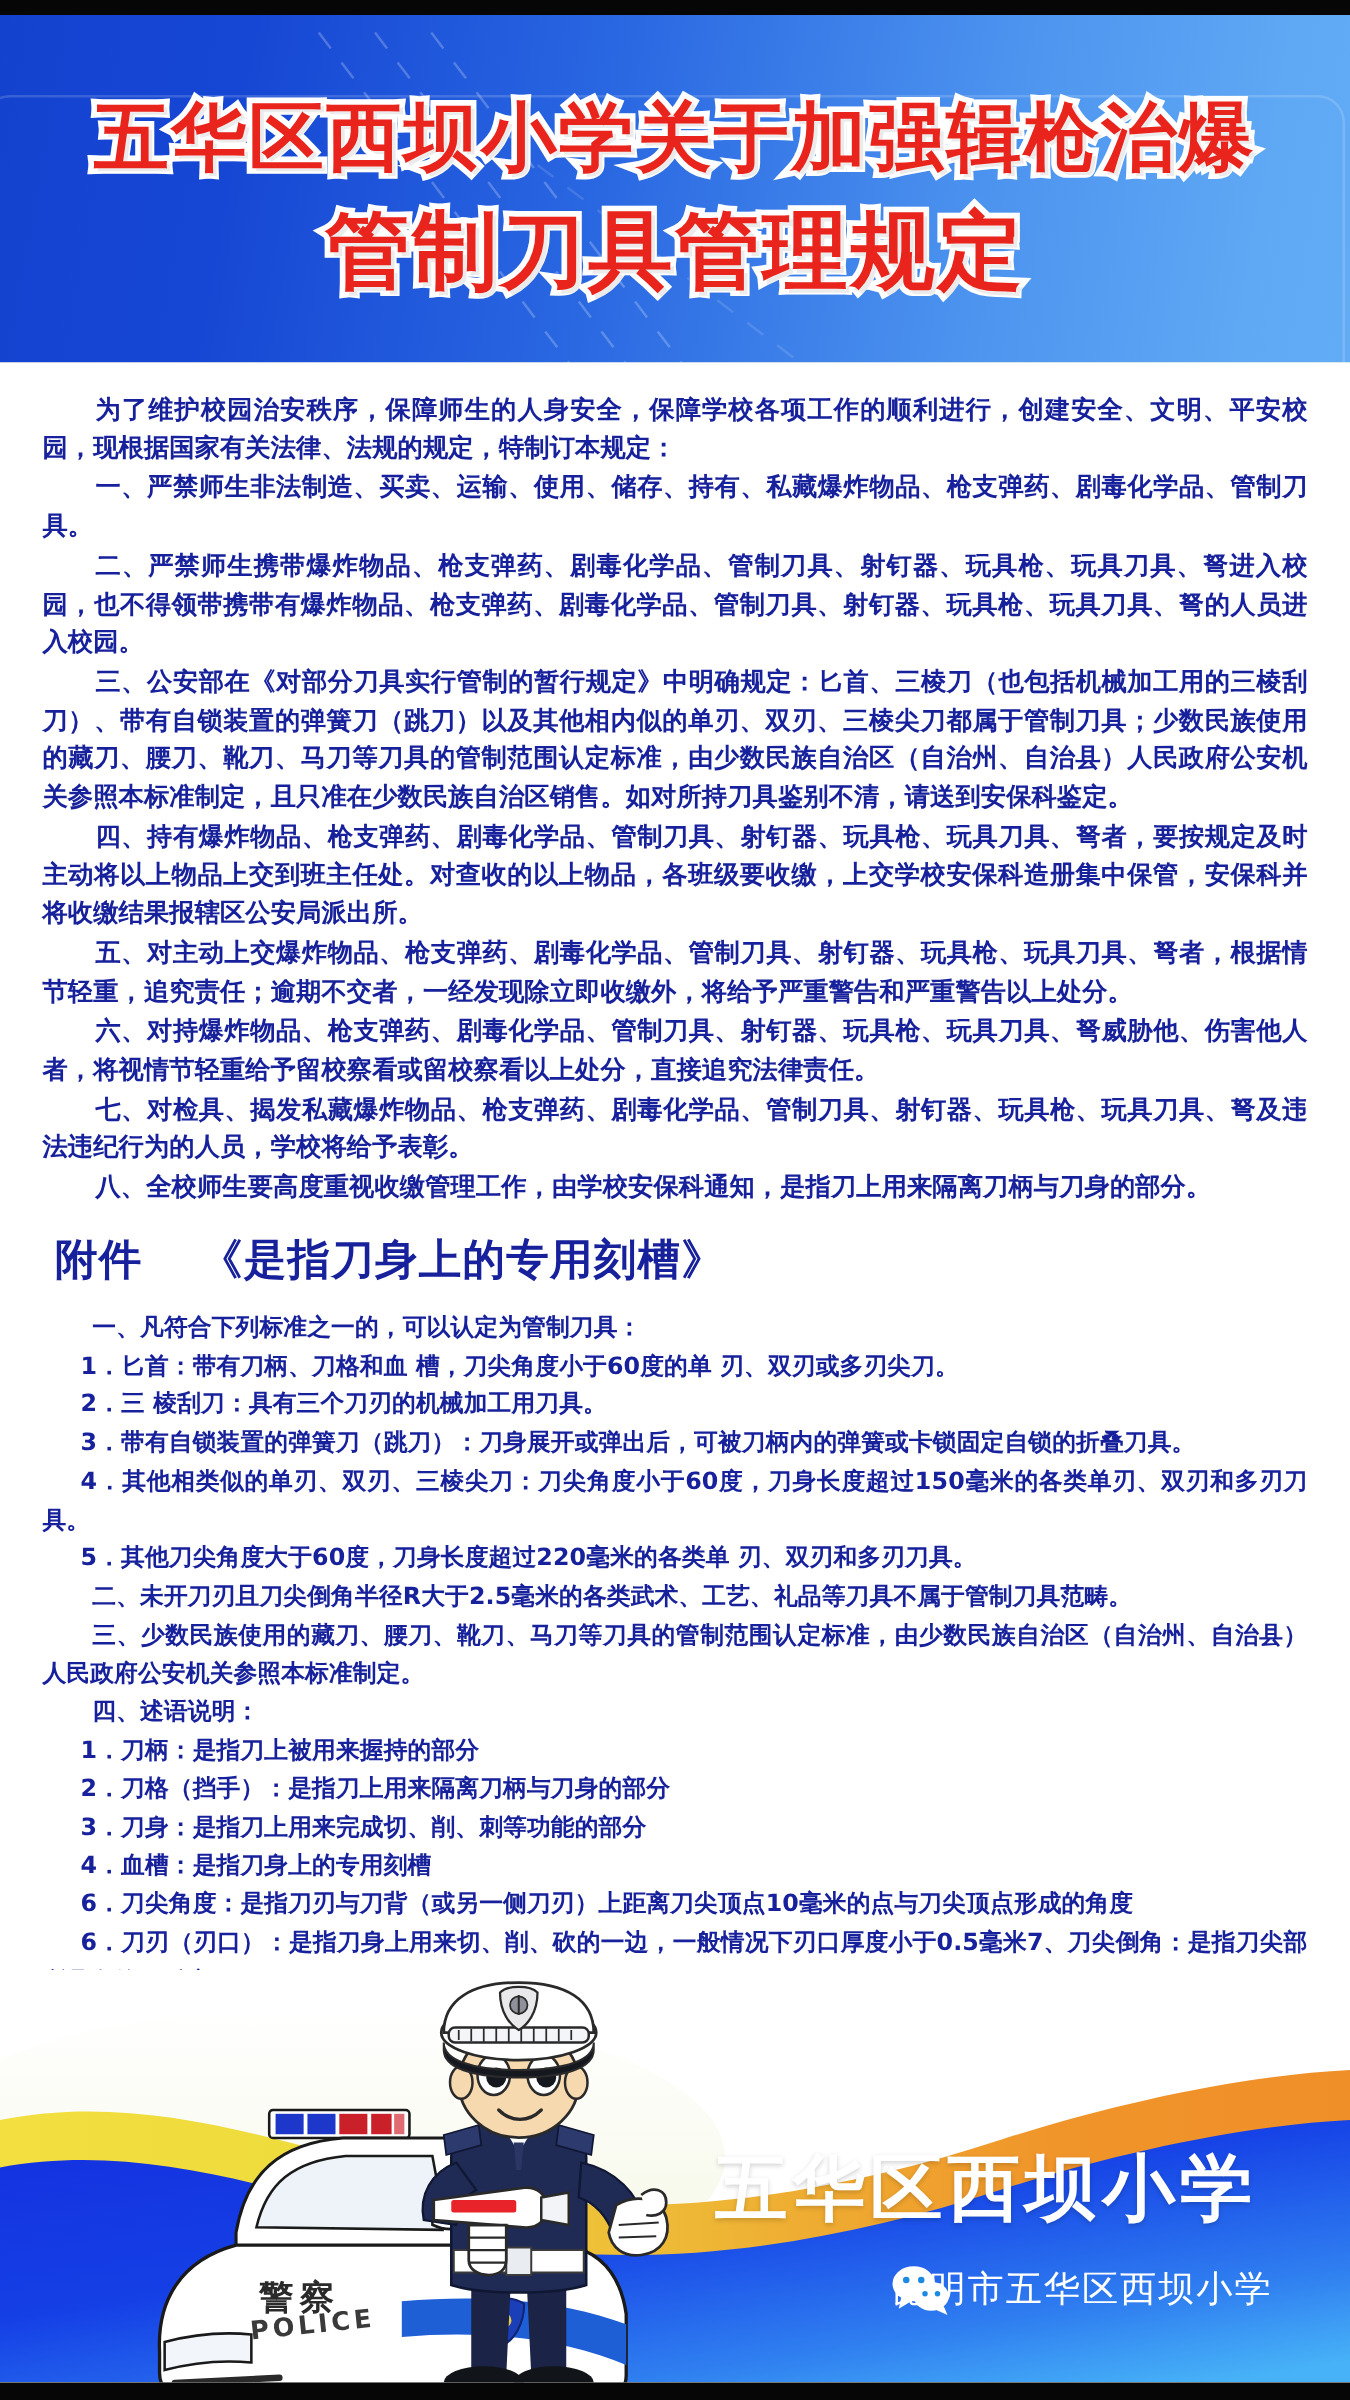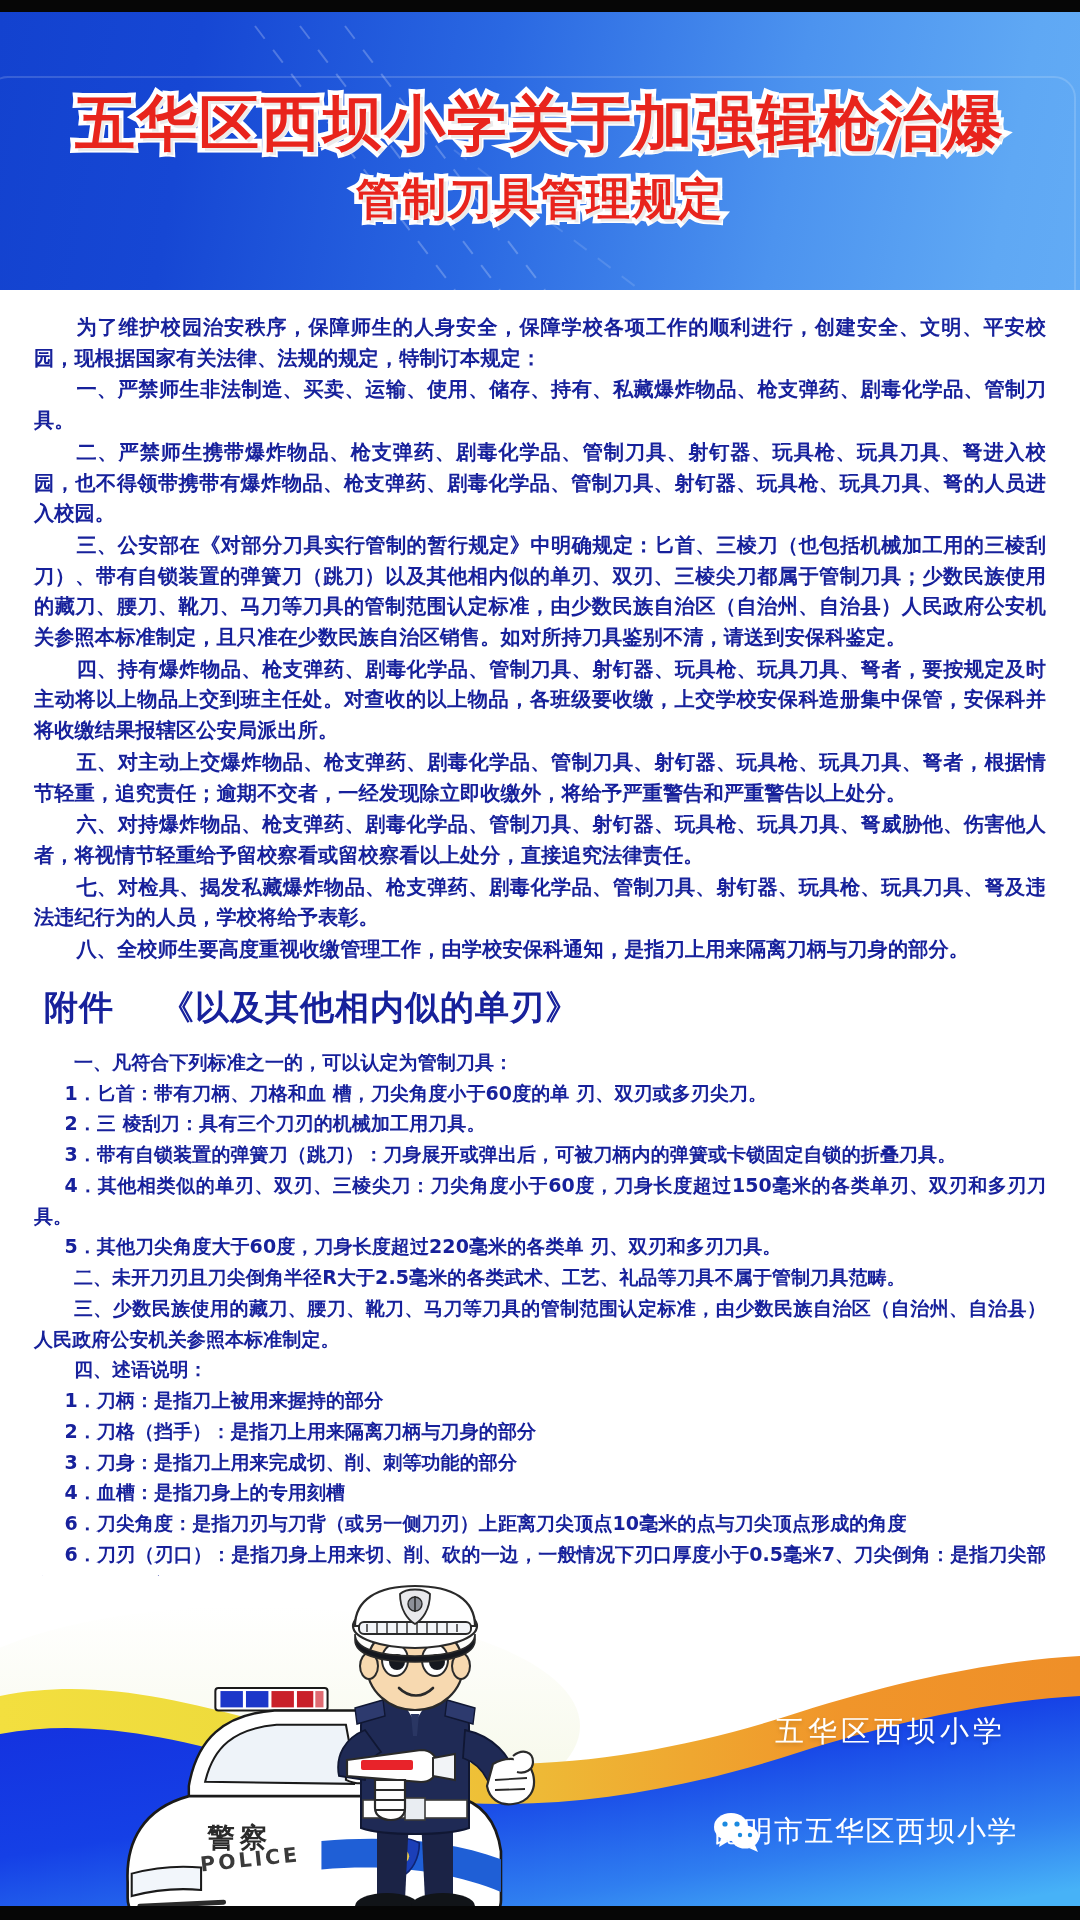--- a/index.html
+++ b/index.html
@@ -53,21 +53,21 @@
     letter-spacing:2px;
     line-height:1.06;
     white-space:nowrap;
     -webkit-text-stroke:9px #ffffff;
     paint-order:stroke fill;
     text-shadow:
       0 0 1px #fff,
       3px 3px 0 rgba(0,0,0,.08);
   }
   .title-line.l1 { font-size:60px; margin-top:14px; }
-  .title-line.l2 { font-size:44px; margin-top:6px;font-family:Liberation Serif, serif; }
+  .title-line.l2 { font-size:68px; margin-top:6px;font-family:Liberation Serif, serif; }
 
   
   .body-area {
     position:absolute; left:0; top:290px; width:1080px; height:1400px;
     background:#ffffff;
     padding:22px 34px 0 34px;
   }
   .p {
     color:#17219b;
     font-family:"DejaVu Sans","Liberation Sans",sans-serif;
@@ -106,22 +106,22 @@
     position:absolute; left:0; bottom:14px; width:1080px; height:330px;
     overflow:hidden;
     background:#ffffff;
   }
   .bottom svg { position:absolute; left:0; top:0; }
 
   .school-name {
     position:absolute; right:74px; top:136px;
     color:#ffffff;
     font-family:"DejaVu Sans","Liberation Sans",sans-serif;
-    font-weight:normal;
-    font-size:29px;
+    font-weight:bold;
+    font-size:58px;
     letter-spacing:4px;
     white-space:nowrap;
     text-shadow:0 2px 4px rgba(0,0,0,.18);
     z-index:20;
   }
   .wechat-row {
     position:absolute; right:62px; top:236px;
     display:flex; align-items:center; gap:14px;
     z-index:20;
   }
@@ -165,21 +165,21 @@
     <p class="p ind">一、严禁师生非法制造、买卖、运输、使用、储存、持有、私藏爆炸物品、枪支弹药、剧毒化学品、管制刀具。</p>
     <p class="p ind">二、严禁师生携带爆炸物品、枪支弹药、剧毒化学品、管制刀具、射钉器、玩具枪、玩具刀具、弩进入校园，也不得领带携带有爆炸物品、枪支弹药、剧毒化学品、管制刀具、射钉器、玩具枪、玩具刀具、弩的人员进入校园。</p>
     <p class="p ind">三、公安部在《对部分刀具实行管制的暂行规定》中明确规定：匕首、三棱刀（也包括机械加工用的三棱刮刀）、带有自锁装置的弹簧刀（跳刀）以及其他相内似的单刃、双刃、三棱尖刀都属于管制刀具；少数民族使用的藏刀、腰刀、靴刀、马刀等刀具的管制范围认定标准，由少数民族自治区（自治州、自治县）人民政府公安机关参照本标准制定，且只准在少数民族自治区销售。如对所持刀具鉴别不清，请送到安保科鉴定。</p>
     <p class="p ind">四、持有爆炸物品、枪支弹药、剧毒化学品、管制刀具、射钉器、玩具枪、玩具刀具、弩者，要按规定及时主动将以上物品上交到班主任处。对查收的以上物品，各班级要收缴，上交学校安保科造册集中保管，安保科并将收缴结果报辖区公安局派出所。</p>
     <p class="p ind">五、对主动上交爆炸物品、枪支弹药、剧毒化学品、管制刀具、射钉器、玩具枪、玩具刀具、弩者，根据情节轻重，追究责任；逾期不交者，一经发现除立即收缴外，将给予严重警告和严重警告以上处分。</p>
     <p class="p ind">六、对持爆炸物品、枪支弹药、剧毒化学品、管制刀具、射钉器、玩具枪、玩具刀具、弩威胁他、伤害他人者，将视情节轻重给予留校察看或留校察看以上处分，直接追究法律责任。</p>
     <p class="p ind">七、对检具、揭发私藏爆炸物品、枪支弹药、剧毒化学品、管制刀具、射钉器、玩具枪、玩具刀具、弩及违法违纪行为的人员，学校将给予表彰。</p>
     <p class="p ind">八、全校师生要高度重视收缴管理工作，由学校安保科通知，是指刀上用来隔离刀柄与刀身的部分。</p>
 
     <div class="attach-head">
-      <span>附件</span><span class="gap"></span><span>《以及其他相内似的单刃》</span>
+      <span>附件</span><span class="gap"></span><span>《是指刀身上的专用刻槽》</span>
     </div>
 
     <p class="sub ind">一、凡符合下列标准之一的，可以认定为管制刀具：</p>
     <p class="sub num">1．匕首：带有刀柄、刀格和血 槽，刀尖角度小于60度的单 刃、双刃或多刃尖刀。</p>
     <p class="sub num">2．三 棱刮刀：具有三个刀刃的机械加工用刀具。</p>
     <p class="sub num">3．带有自锁装置的弹簧刀（跳刀）：刀身展开或弹出后，可被刀柄内的弹簧或卡锁固定自锁的折叠刀具。</p>
     <p class="sub num">4．其他相类似的单刃、双刃、三棱尖刀：刀尖角度小于60度，刀身长度超过150毫米的各类单刃、双刃和多刃刀具。</p>
     <p class="sub num">5．其他刀尖角度大于60度，刀身长度超过220毫米的各类单 刃、双刃和多刃刀具。</p>
     <p class="sub ind">二、未开刀刃且刀尖倒角半径R大于2.5毫米的各类武术、工艺、礼品等刀具不属于管制刀具范畴。</p>
     <p class="sub ind">三、少数民族使用的藏刀、腰刀、靴刀、马刀等刀具的管制范围认定标准，由少数民族自治区（自治州、自治县）人民政府公安机关参照本标准制定。</p>

